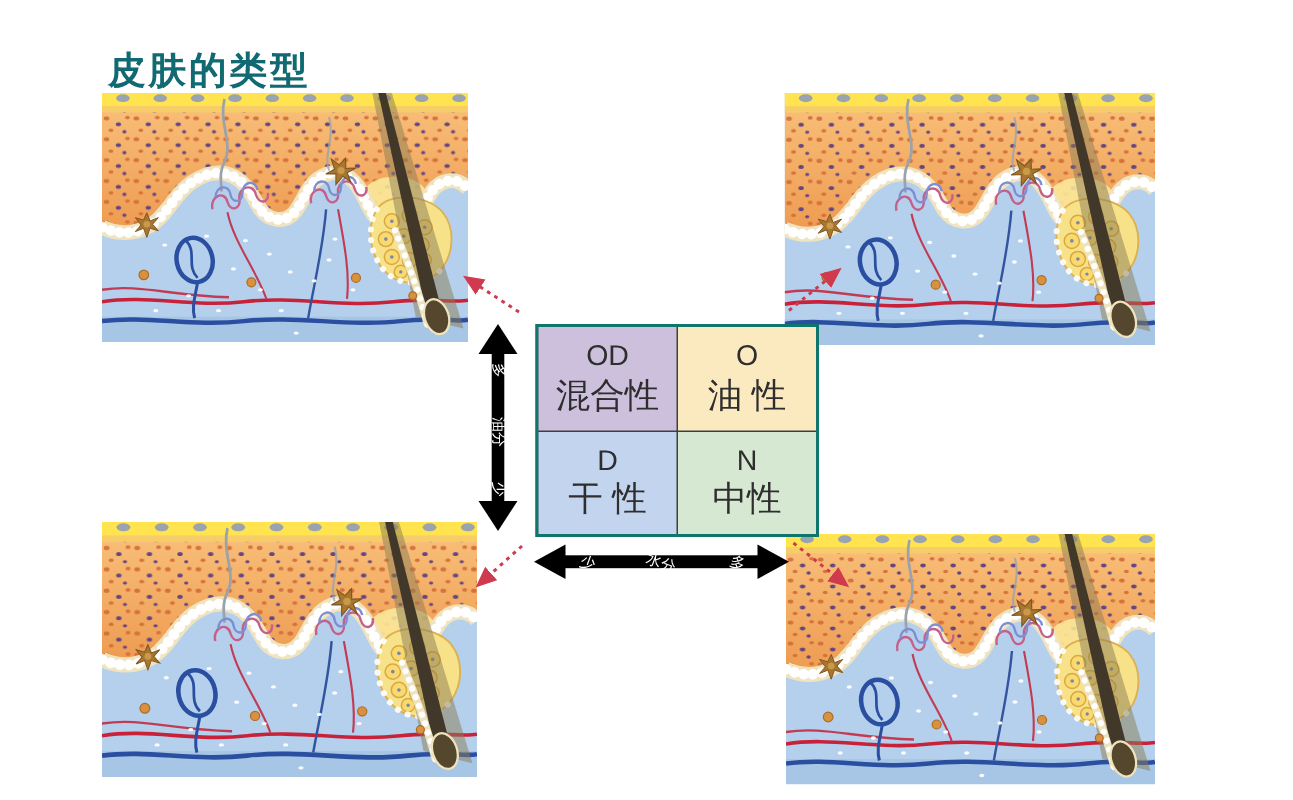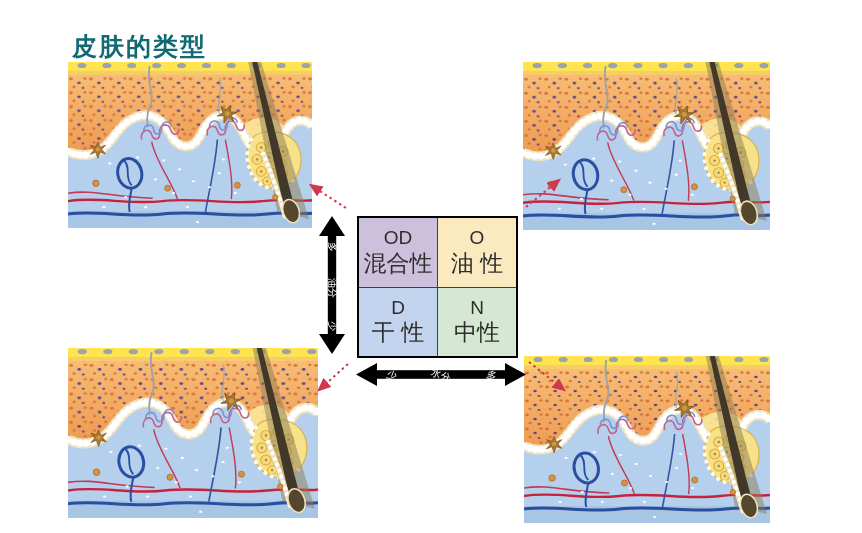--- a/index.html
+++ b/index.html
@@ -12,23 +12,23 @@
     font-size:25px; font-weight:700; letter-spacing:2px; color:#116a72;
   }
   .skin-img{position:absolute;}
   .skin-img svg{display:block; width:100%; height:100%;}
   .img-tl{left:68px;  top:62px;  width:244px; height:166px;}
   .img-tr{left:523px; top:62px;  width:247px; height:168px;}
   .img-bl{left:68px;  top:348px; width:250px; height:170px;}
   .img-br{left:524px; top:356px; width:246px; height:167px;}
 
   .quad{
-    position:absolute; left:357px; top:216px; width:161px; height:142px;
+    position:absolute; left:357px; top:216px; width:189px; height:142px;
     display:grid; grid-template-columns:1fr 1fr; grid-template-rows:1fr 1fr;
-    border:2px solid #000000; box-sizing:border-box; background:#3f3f3f; gap:1px;
+    border:2px solid #0f766e; box-sizing:border-box; background:#3f3f3f; gap:1px;
   }
   .quad-cell{
     display:flex; flex-direction:column; align-items:center; justify-content:center;
     gap:1px; color:#2e2e2e;
   }
   .quad-cell .code{font-size:19px; line-height:1.1;}
   .quad-cell .lbl{font-size:23px; line-height:1.15; white-space:pre;}
   .cell-od{background:#cdc0dc;}
   .cell-o{background:#fbe9c0;}
   .cell-d{background:#c3d4ee;}

